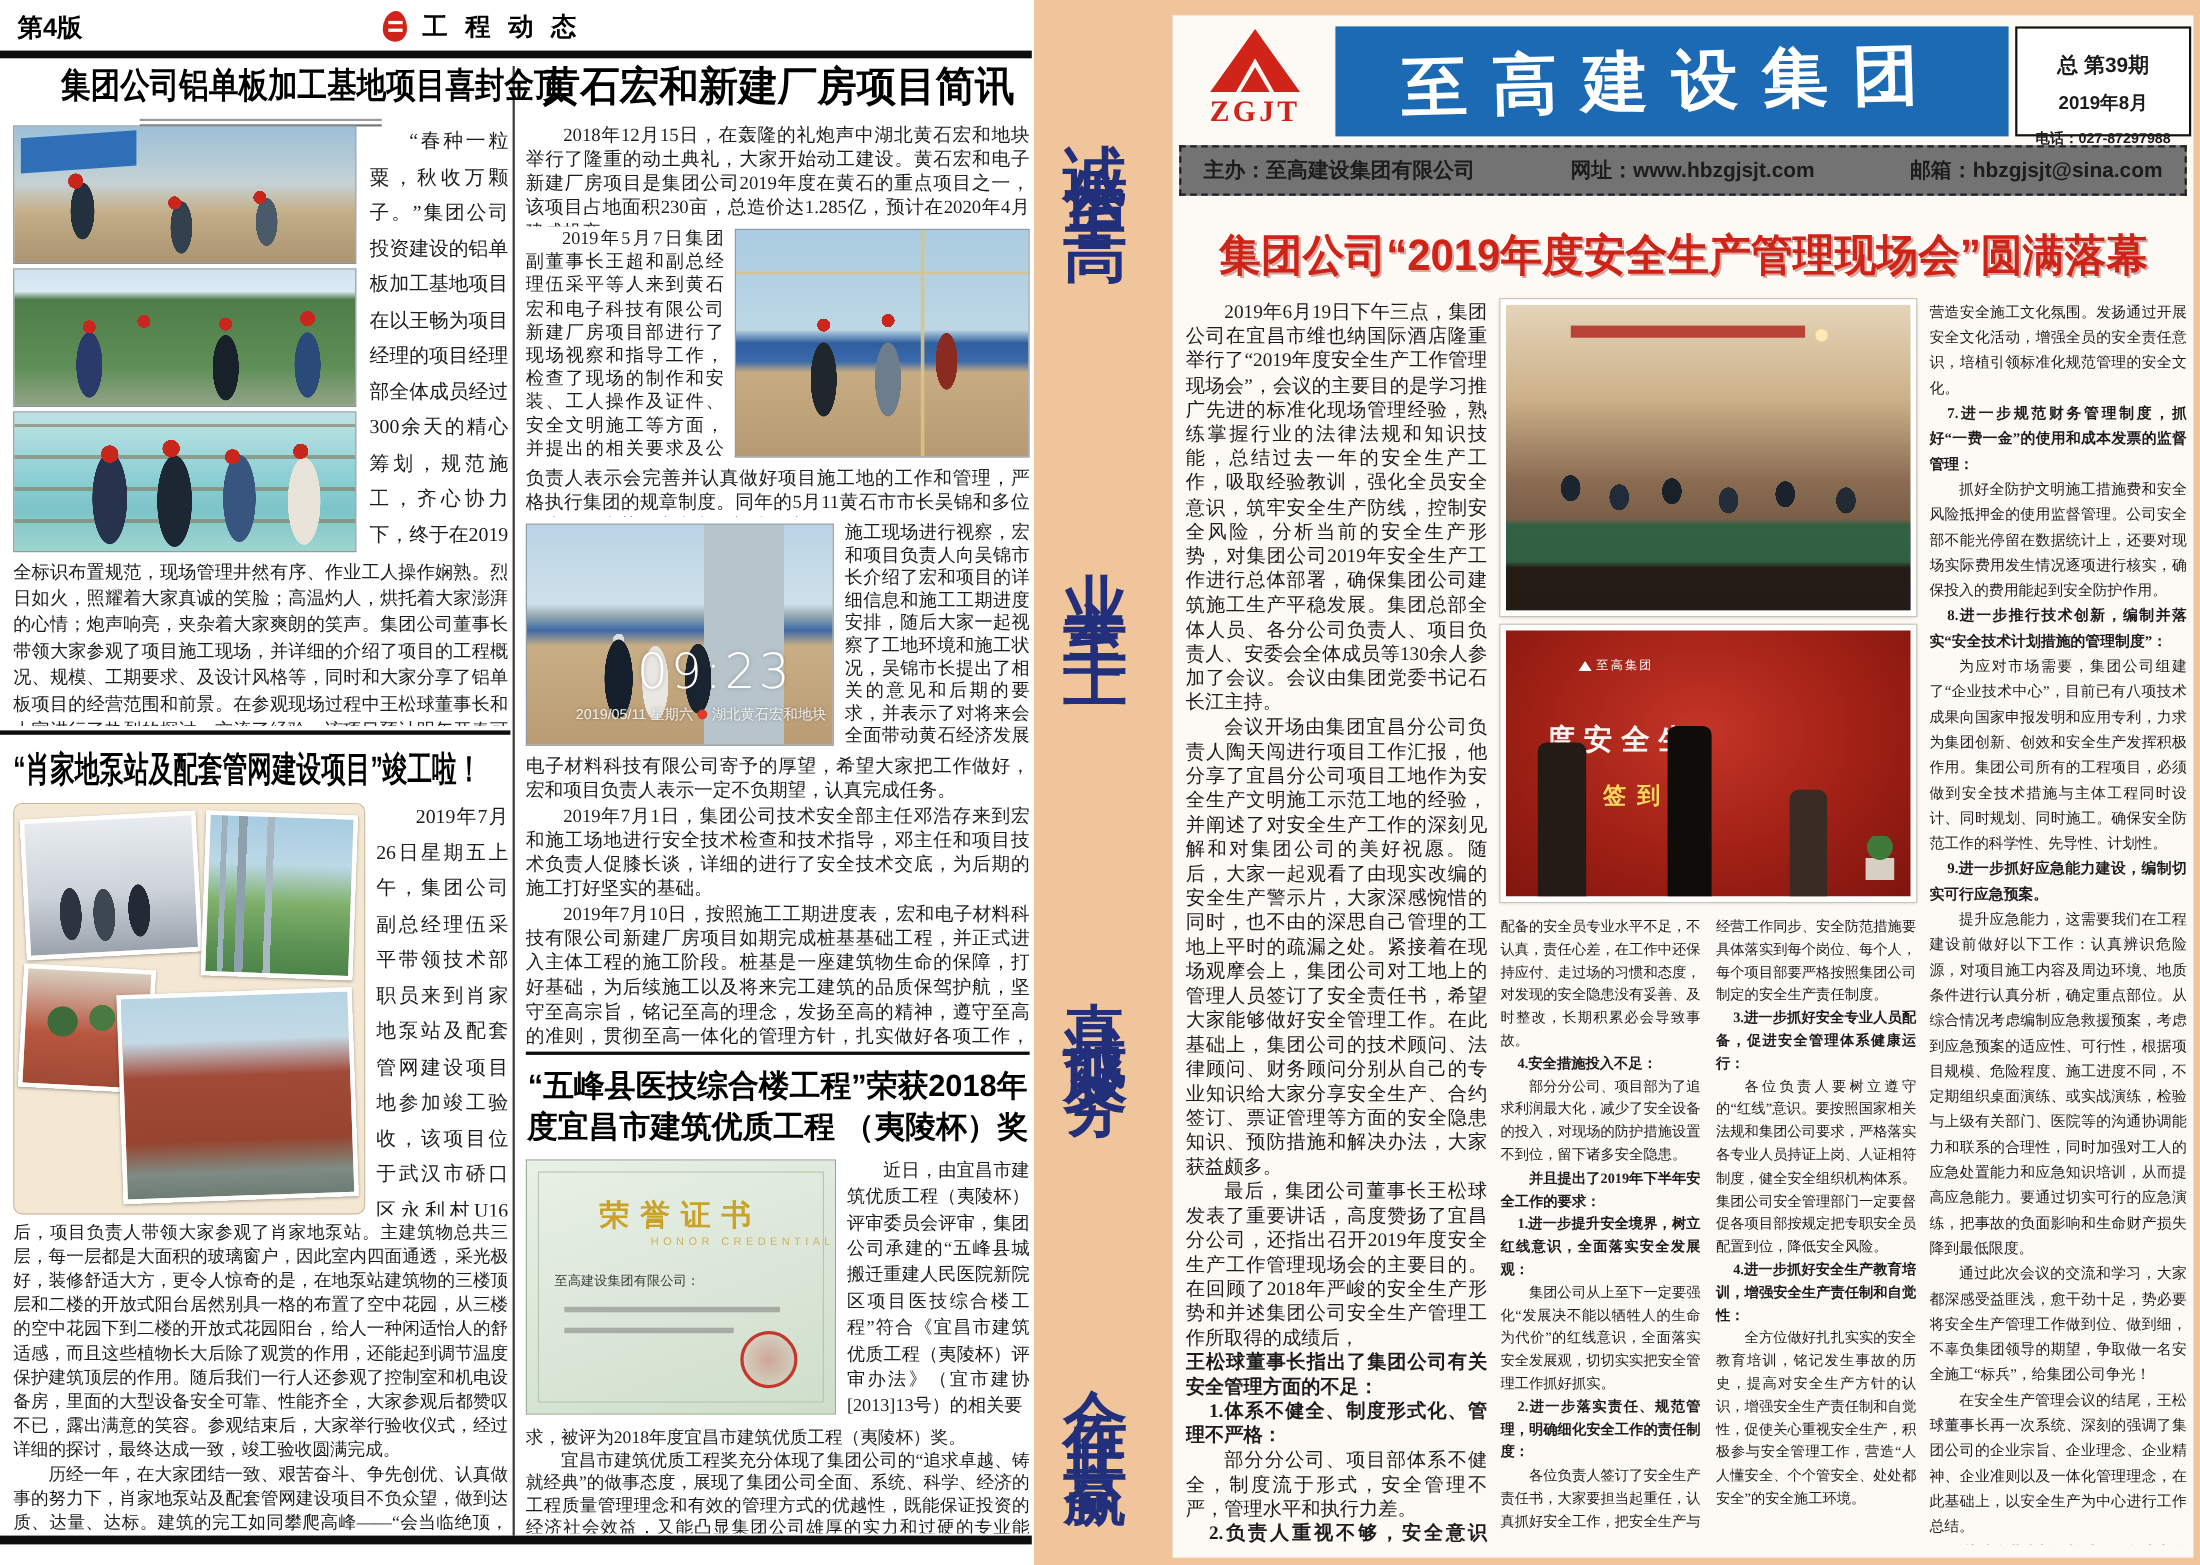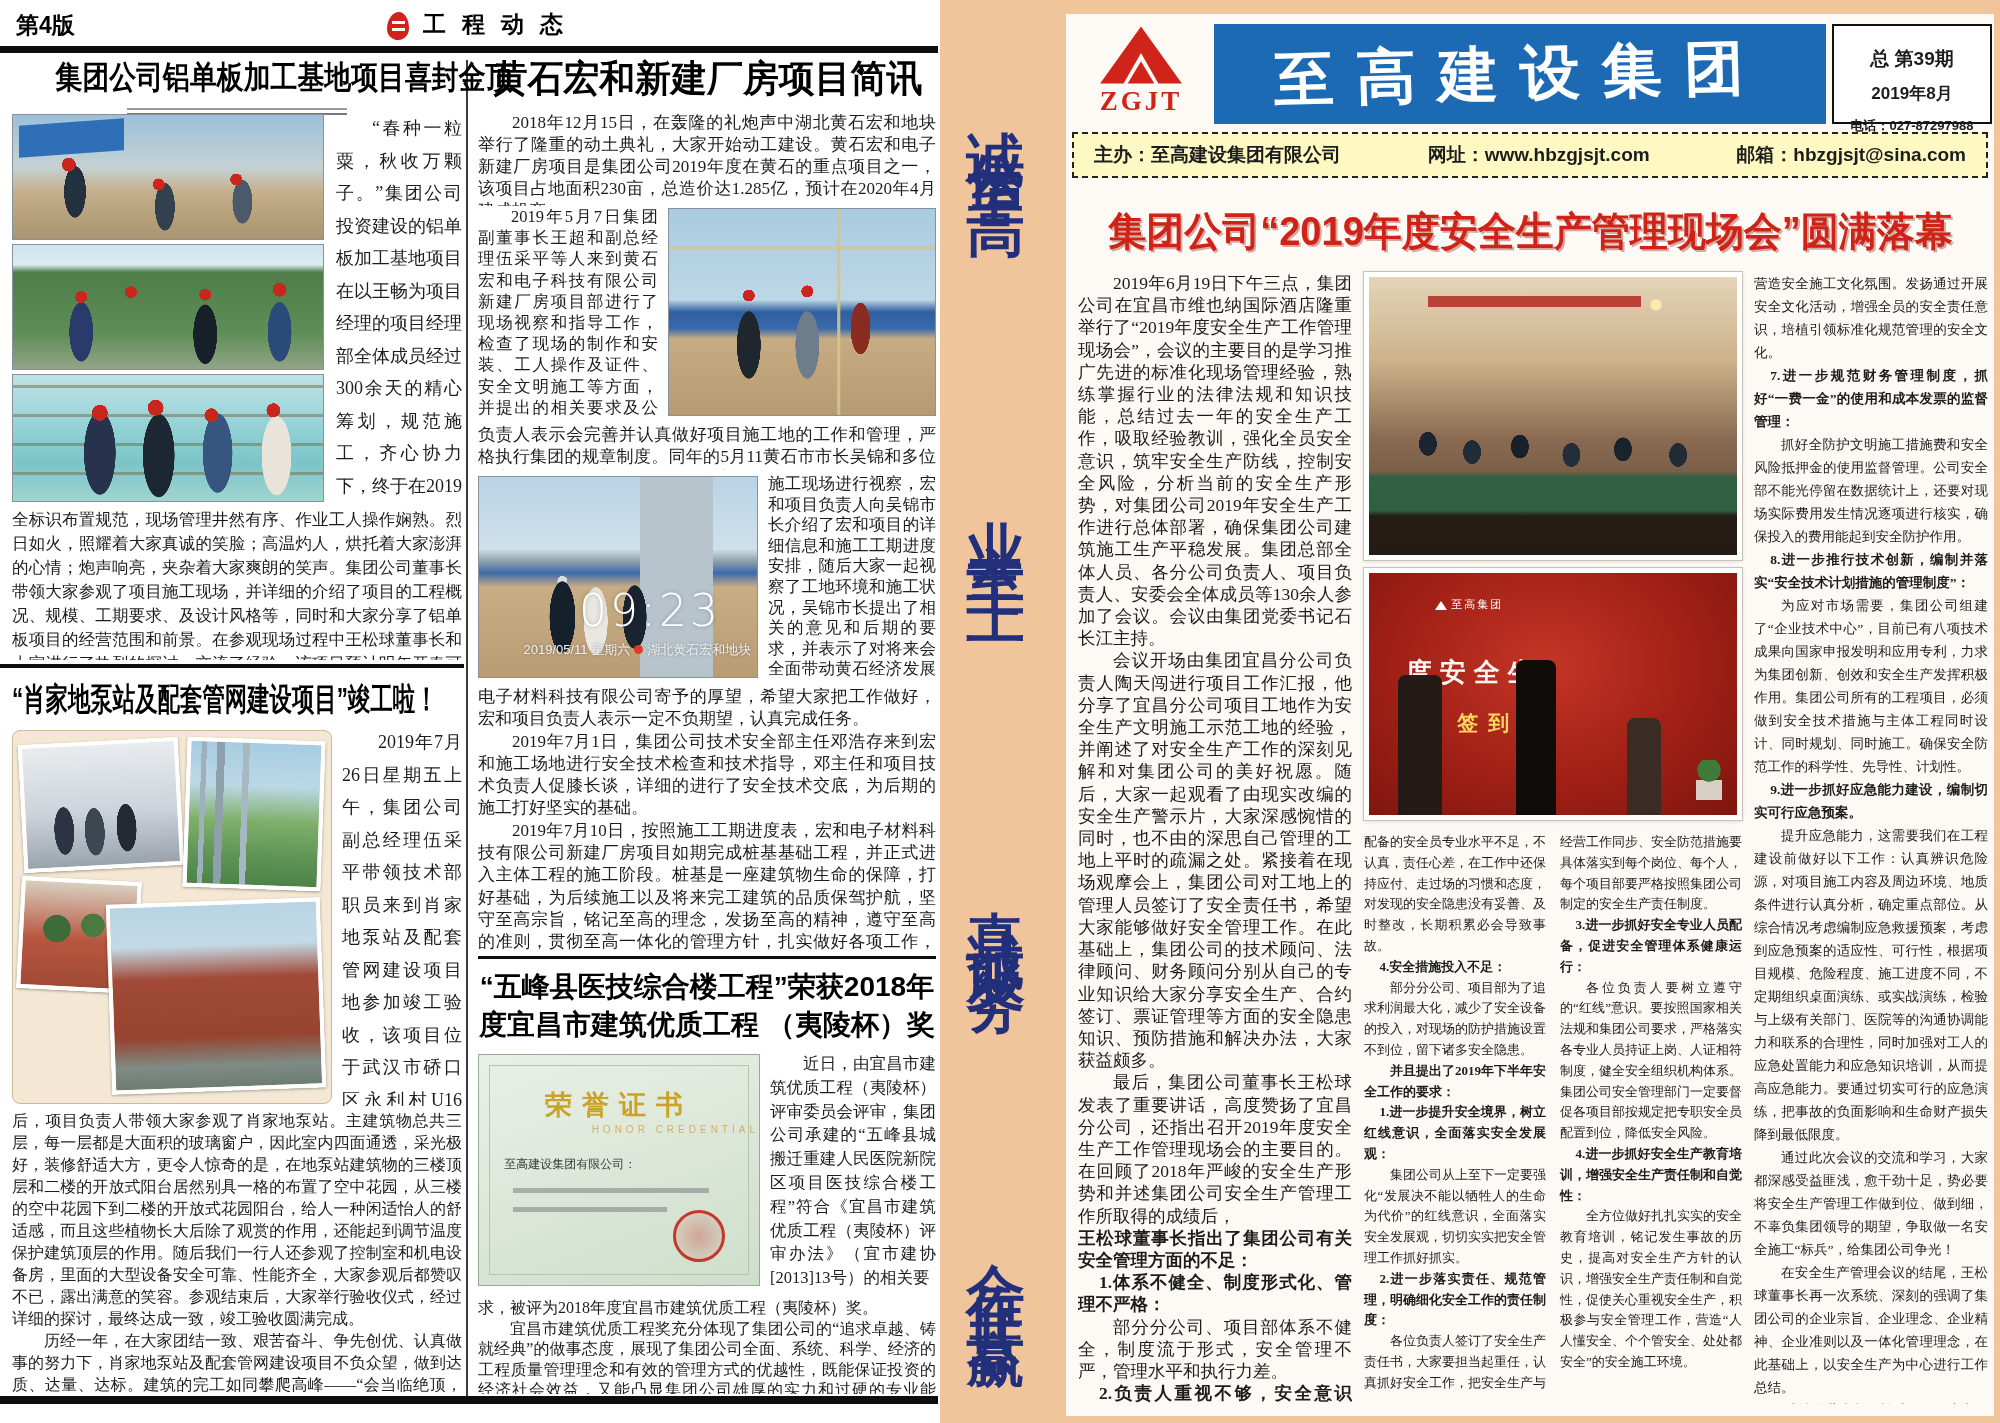--- a/index.html
+++ b/index.html
@@ -130,37 +130,37 @@
       radial-gradient(circle 12px at 50% 25%,#3f7a3b 95%,transparent),
       linear-gradient(180deg,transparent 50%,#d8cfc4 50%)}
 
   
   .slogan-g{position:absolute;left:973px;width:62px;writing-mode:vertical-rl;text-orientation:upright;
       color:#22307c;font-size:58px;font-weight:bold;letter-spacing:22px;font-family:"DejaVu Serif",serif}
 
   
   .infobox{border:2px solid #111;background:#fff;text-align:center;box-sizing:border-box;
       font-family:"Liberation Sans",sans-serif}
-  .dashbox{border:2px dashed #222;background:#fef9c3;box-sizing:border-box;display:flex;align-items:center;
+  .dashbox{border:2px dashed #222;background:#737373;box-sizing:border-box;display:flex;align-items:center;
       justify-content:space-between;padding:0 20px;font-size:19px;font-weight:bold;
       font-family:"Liberation Sans",sans-serif}
   .headline{color:#cf2318;font-family:"Liberation Sans",sans-serif;font-weight:bold;
       text-shadow:2px 2px 0 rgba(125,20,12,.35);white-space:nowrap}
   .rp-body{text-align:justify}
   .numh{font-weight:bold;text-indent:1.2em}
 </style>
 </head>
 <body>
 
 <div id="stage">
 
   <div class="abs" style="left:0;top:0;width:940px;height:1002px">
 
     <div class="abs hei" style="left:16px;top:10px;font-size:23px">第4版</div>
-    <div class="abs" style="left:387px;top:8px;height:32px;display:flex;align-items:flex-end">
+    <div class="abs" style="left:348px;top:8px;height:32px;display:flex;align-items:center">
       <span class="flame">
           <i class="f1"></i>
           <i class="f2"></i>
         </span>
       <span class="hei" style="font-size:23px;letter-spacing:16px;margin-left:14px">工程动态</span>
     </div>
     <div class="abs rule" style="left:0;top:46px;width:938px;height:7px"></div>
     <div class="abs vrule" style="left:466px;top:60px;width:2px;height:1336px"></div>
     <div class="abs rule" style="left:0;top:1396px;width:938px;height:8px"></div>
 

